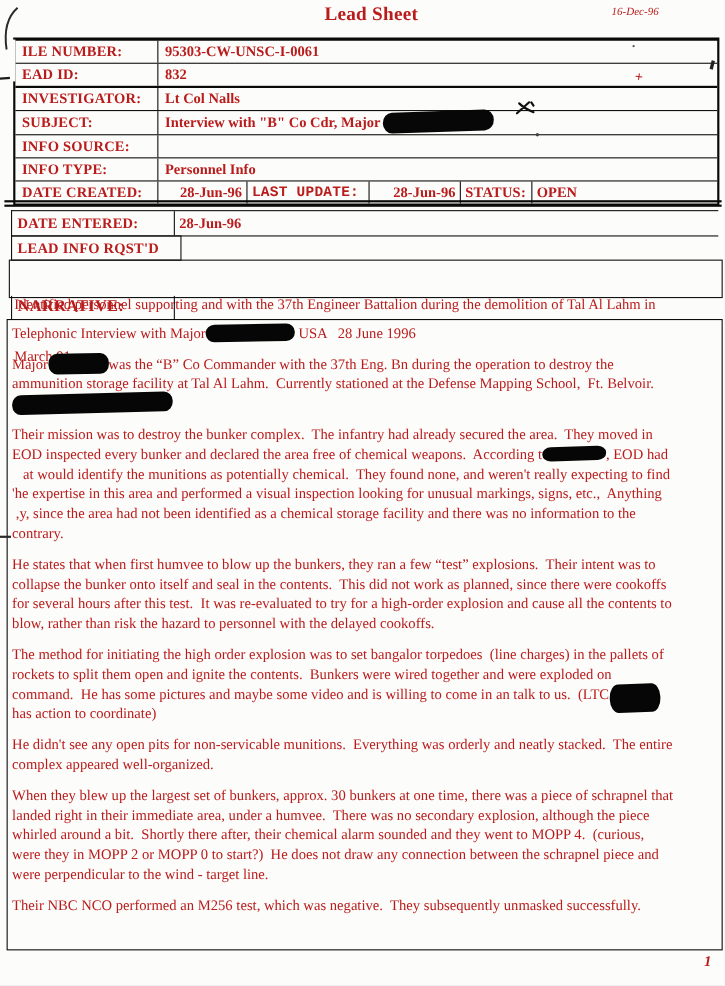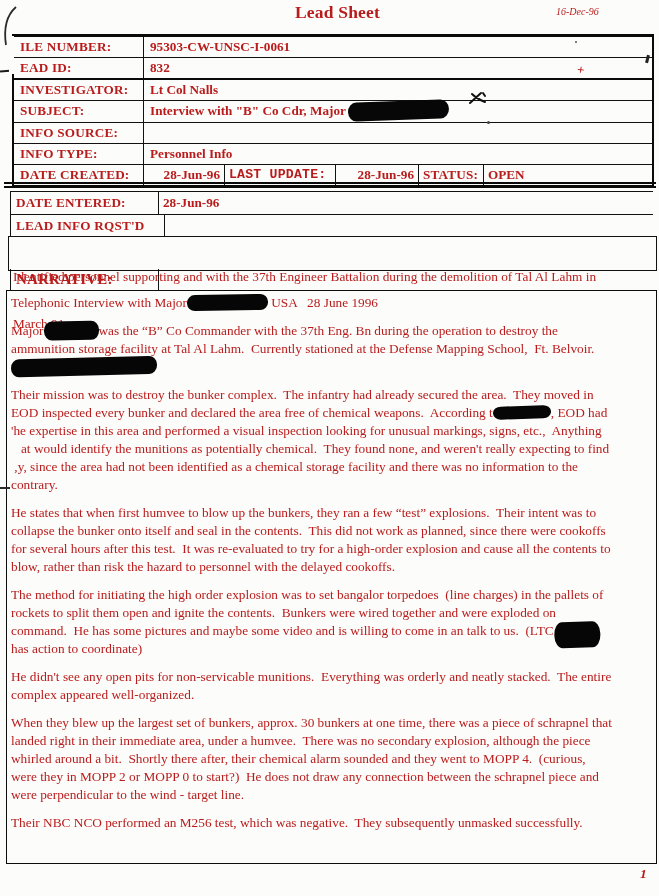--- a/index.html
+++ b/index.html
@@ -159,22 +159,22 @@
           <div class="nline">Telephonic Interview with Major<span class="redaction" style="width: 81px; transform: rotate(-1deg) scaleY(1.06667); transform-origin: 50% 45%;"></span> USA   28 June 1996</div>
         </div>
         <div class="para">
           <div class="nline">Major<span class="redaction" style="width: 55px; transform: rotate(-1deg) scaleY(1.26667); transform-origin: 50% 45%;"></span>was the “B” Co Commander with the 37th Eng. Bn during the operation to destroy the</div>
           <div class="nline">ammunition storage facility at Tal Al Lahm.  Currently stationed at the Defense Mapping School,  Ft. Belvoir.</div>
           <div class="nline"><span class="redaction" style="width: 146px; transform: rotate(-1.5deg) scaleY(1.2); transform-origin: 50% 45%;"></span></div>
         </div>
         <div class="para">
           <div class="nline">Their mission was to destroy the bunker complex.  The infantry had already secured the area.  They moved in</div>
           <div class="nline">EOD inspected every bunker and declared the area free of chemical weapons.  According t<span class="redaction" style="width: 58px; transform: rotate(-2deg) scaleY(0.866667); transform-origin: 50% 45%;"></span>, EOD had</div>
+          <div class="nline">   at would identify the munitions as potentially chemical.  They found none, and weren't really expecting to find</div>
           <div class="nline">'he expertise in this area and performed a visual inspection looking for unusual markings, signs, etc.,  Anything</div>
-          <div class="nline">   at would identify the munitions as potentially chemical.  They found none, and weren't really expecting to find</div>
           <div class="nline"> ,y, since the area had not been identified as a chemical storage facility and there was no information to the</div>
           <div class="nline">contrary.</div>
         </div>
         <div class="para">
           <div class="nline">He states that when first humvee to blow up the bunkers, they ran a few “test” explosions.  Their intent was to</div>
           <div class="nline">collapse the bunker onto itself and seal in the contents.  This did not work as planned, since there were cookoffs</div>
           <div class="nline">for several hours after this test.  It was re-evaluated to try for a high-order explosion and cause all the contents to</div>
           <div class="nline">blow, rather than risk the hazard to personnel with the delayed cookoffs.</div>
         </div>
         <div class="para">

